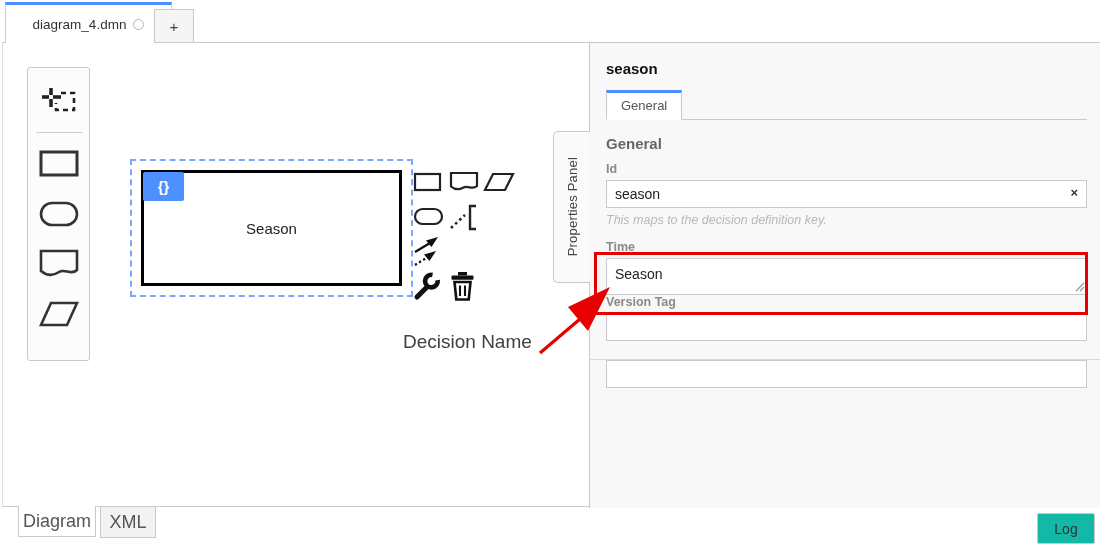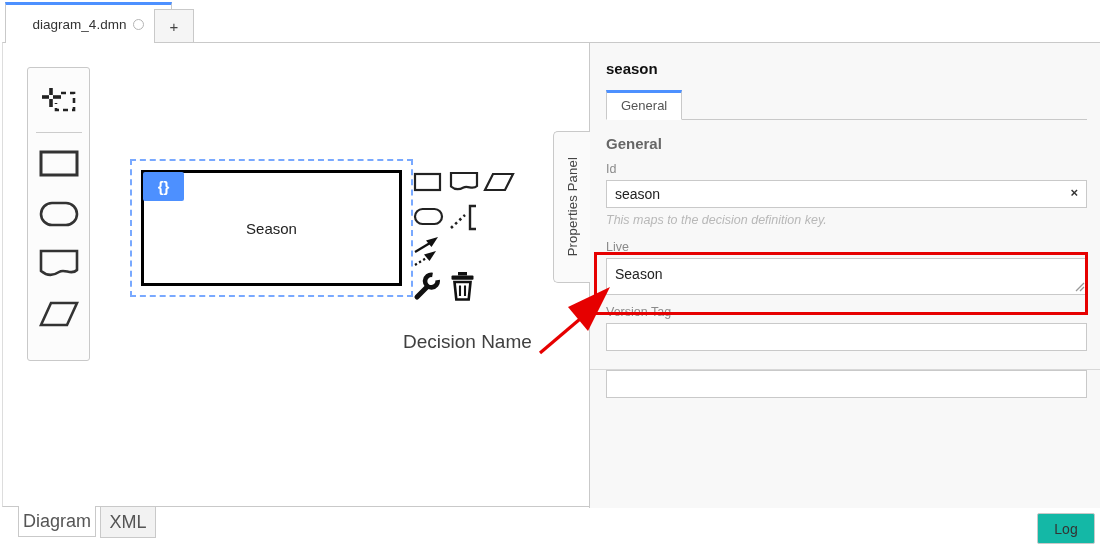--- a/index.html
+++ b/index.html
@@ -52,33 +52,33 @@
   .props-vtab span { writing-mode:vertical-rl; transform:rotate(180deg); font-size:13px; color:#444; letter-spacing:0.2px; }
 
   
   .props { position:absolute; left:586px; top:0; width:514px; height:465px; background:#f8f8f8;
     border-left:1px solid #c9c9c9; padding:0 16px; }
   .props-title { margin-top:17px; font-size:15px; font-weight:bold; color:#111; }
   .props-tabrow { margin-top:13px; border-bottom:1px solid #c9c9c9; }
   .props-tab-general { display:inline-block; margin-bottom:-1px; background:#fff; border:1px solid #c9c9c9;
     border-bottom:1px solid #fff; border-top:3px solid #4d90ff; padding:5px 14px 6px; font-size:13px; color:#555; cursor:pointer; }
   .section-heading { margin:15px 0 10px; font-size:15px; font-weight:bold; color:#666; }
-  .field-label { font-size:12.5px; font-weight:normal; color:#8a8a8a; margin-bottom:4px; }
+  .field-label { font-size:12.5px; font-weight:bold; color:#8a8a8a; margin-bottom:4px; }
   .text-input { width:100%; height:28px; border:1px solid #c9c9c9; background:#fff; font-family:"Liberation Sans",sans-serif;
     font-size:14px; color:#222; padding:3px 24px 3px 8px; outline:none; }
   .text-input.plain { padding-right:8px; }
   .input-wrap { position:relative; }
   .clear-x { position:absolute; right:9px; top:6px; font-size:13px; font-weight:bold; color:#333; cursor:pointer; line-height:1; }
   .help-text { font-size:12.5px; color:#b8b8b8; margin-top:5px;font-style:italic; }
   .name-group { margin-top:13px; }
   .name-area-wrap { position:relative; }
   .name-area { width:100%; height:37px; border:1px solid #c9c9c9; background:#fff; resize:none;
     font-family:"Liberation Sans",sans-serif; font-size:14px; color:#222; padding:7px 8px; outline:none; display:block; }
   .resize-handle { position:absolute; right:2px; bottom:3px; pointer-events:none; }
-  .version-group { margin-top:10px; }
+  .version-group { margin-top:0; }
   .props-divider { margin:18px -16px 0; border:none; border-top:1px solid #d8d8d8; }
 
   
   .bottom-tab { position:absolute; height:31px; display:flex; align-items:center; justify-content:center;
     font-size:18px; color:#555; cursor:pointer; z-index:3; }
   .bottom-tab.diagram { left:18px; top:506px; width:78px; background:#fff; border:1px solid #c9c9c9; border-top:none; }
   .bottom-tab.xml { left:100px; top:507px; width:56px; background:#f2f2f2; border:1px solid #c9c9c9; border-top:none;text-align:right; }
   .log-button { position:absolute; left:1037px; top:513px; width:58px; height:31px; background:#14b8a6;
     border:1px solid #c9c9c9; border-radius:2px; display:flex; align-items:center; justify-content:center;
     font-size:14px; color:#333; cursor:pointer; }
@@ -209,21 +209,21 @@
       <div class="section-heading">General</div>
 
       <div class="field-label">Id</div>
       <div class="input-wrap">
         <input class="text-input" type="text" value="season" style="">
         <span class="clear-x">×</span>
       </div>
       <div class="help-text">This maps to the decision definition key.</div>
 
       <div class="name-group">
-        <div class="field-label">Live</div>
+        <div class="field-label">Time</div>
         <div class="name-area-wrap">
           <textarea class="name-area" style="">Season</textarea>
           <svg class="resize-handle" width="11" height="11" viewBox="0 0 11 11">
             <line x1="2" y1="10" x2="10" y2="2" stroke="#999" stroke-width="1.2"></line>
             <line x1="6" y1="10" x2="10" y2="6" stroke="#999" stroke-width="1.2"></line>
           </svg>
         </div>
       </div>
 
       <div class="version-group">

